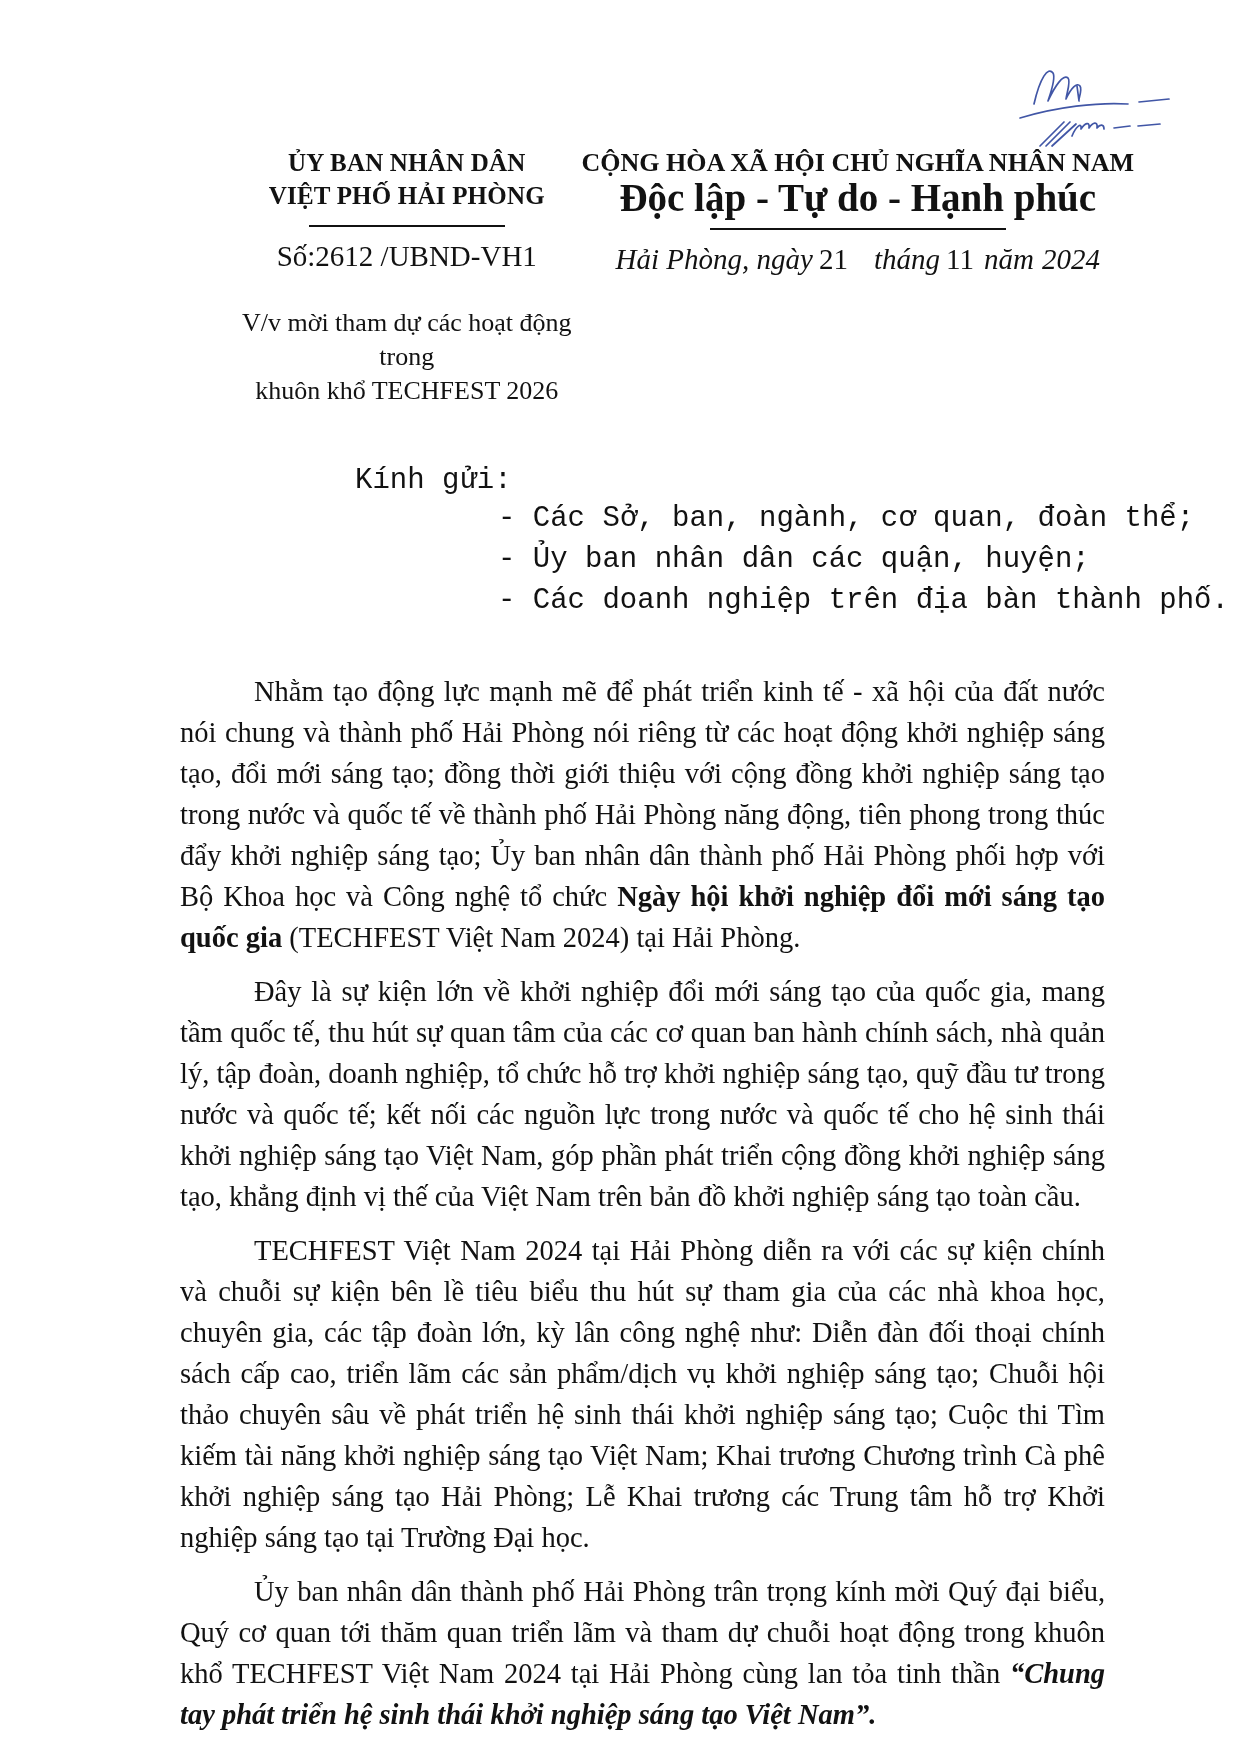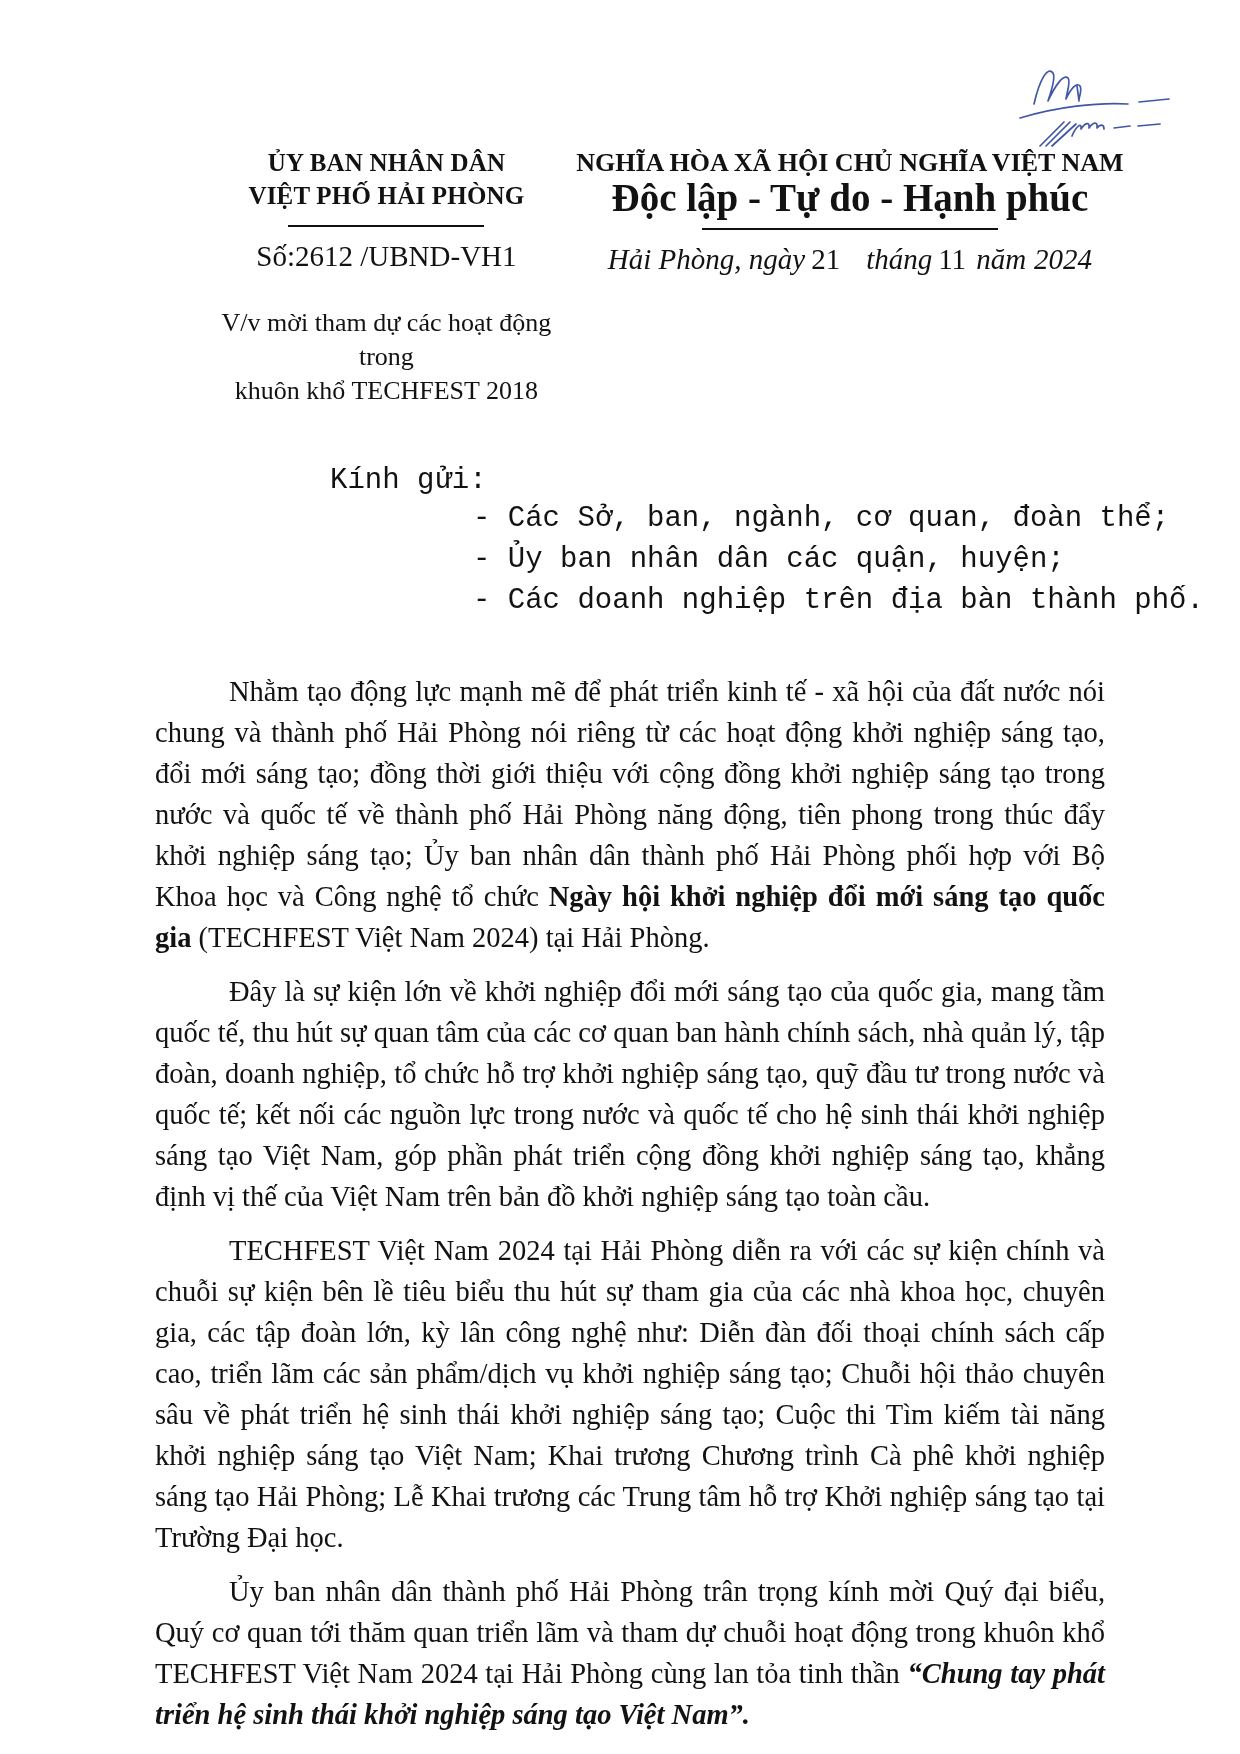--- a/index.html
+++ b/index.html
@@ -6,20 +6,21 @@
   .page {
     position: relative;
     width: 1240px;
     height: 1754px;
     margin: 0 auto;
     background: #ffffff;
     font-family: "Liberation Serif", "DejaVu Serif", serif;
     color: #121212;
     overflow: hidden;
     box-sizing: border-box;
+    padding-left: 25px;
   }
 
   
   .scribble {
     position: absolute;
     top: 58px;
     right: 44px;
     width: 220px;
     height: 96px;
   }
@@ -84,26 +85,26 @@
 
   <div class="header">
 
     <div class="header-left">
       <div class="org-line">ỦY BAN NHÂN DÂN</div>
       <div class="org-line">VIỆT PHỐ HẢI PHÒNG</div>
       <hr class="rule rule-left">
       <div class="doc-number">Số:2612 /UBND-VH1</div>
       <div class="subject">
         <div>V/v mời tham dự các hoạt động trong</div>
-        <div>khuôn khổ TECHFEST 2018</div>
+        <div>khuôn khổ TECHFEST 2026</div>
       </div>
     </div>
 
     <div class="header-right">
-      <div class="nat-line1">NGHĨA HÒA XÃ HỘI CHỦ NGHĨA VIỆT NAM</div>
+      <div class="nat-line1">CỘNG HÒA XÃ HỘI CHỦ NGHĨA NHÂN NAM</div>
       <div class="nat-line2">Độc lập - Tự do - Hạnh phúc</div>
       <hr class="rule rule-right">
       <div class="date-line">
         <span class="it">Hải Phòng, ngày</span><span class="d-day">21</span><span class="it">tháng</span><span class="d-month">11</span><span class="it">năm</span><span class="it d-year">2024</span>
       </div>
     </div>
 
   </div>
 
   <div class="salutation">

